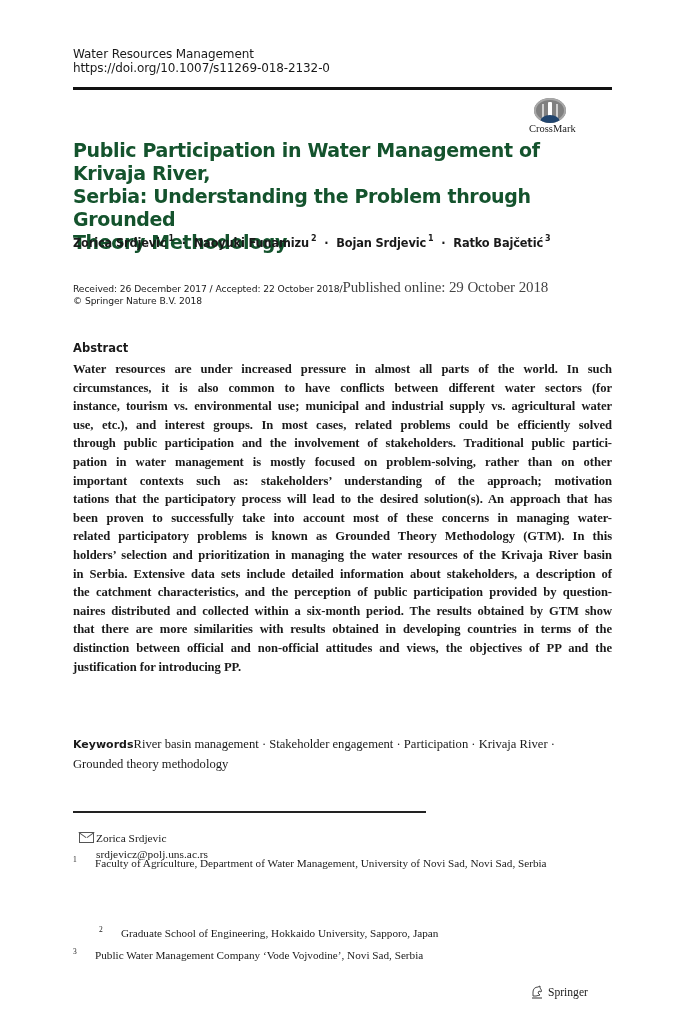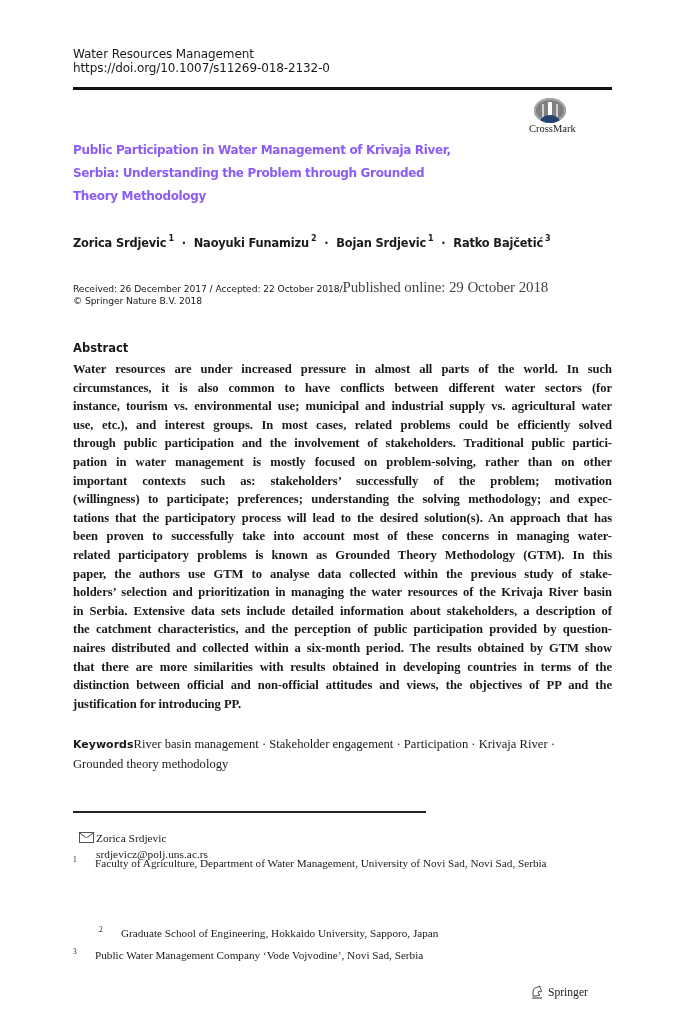--- a/index.html
+++ b/index.html
@@ -12,21 +12,21 @@
   #topRule { left:73px; top:87px; width:539px; height:3px; background:#111; }
 
   #crossmark { left:525px; top:98px; height:36px; display:flex; align-items:center;flex-direction:column; }
   #crossmark .cm-circle { width:32px; height:32px; border-radius:50%; background:#808080; position:relative; overflow:hidden; box-shadow:inset 0 0 0 2px #a8a8a8; }
   #crossmark .cm-circle .bar { position:absolute; left:14px; top:4px; width:4px; height:20px; background:#fff; border-radius:1px; }
   #crossmark .cm-circle .bar2 { position:absolute; left:8px; top:6px; width:2px; height:18px; background:#d0d0d0; }
   #crossmark .cm-circle .bar3 { position:absolute; left:22px; top:6px; width:2px; height:18px; background:#d0d0d0; }
   #crossmark .cm-circle .tri { position:absolute; left:6px; bottom:-6px; width:20px; height:14px; background:#21456e; border-radius:50% 50% 0 0; }
   #crossmark .cm-label { font-size:10.5px; margin-left:4px; color:#222; }
 
-  #title { left:73px; top:139px; width:520px; font-size:12px; font-weight:bold; line-height:23px; letter-spacing:-0.35px; color:#8b5cf6; }
+  #title { left:73px; top:139px; width:520px; font-size:19px; font-weight:bold; line-height:23px; letter-spacing:-0.35px; color:#14532d; }
 
   #authors { left:73px; top:236px; font-size:11.4px; font-weight:bold; letter-spacing:-0.15px; white-space:nowrap; }
   #authors sup { font-size:8px; font-weight:bold; vertical-align:6px; line-height:0; margin-left:2px; }
   #authors .sep { margin:0 4px; }
 
   #dates { left:73px; top:280px; font-size:9.2px; line-height:14px; white-space:nowrap; letter-spacing:-0.1px; }
   #dates .pub { font-family:"Liberation Serif", "DejaVu Serif", serif; font-size:15px; color:#444; }
   #copyright { left:73px; top:294px; font-size:9.2px; line-height:14px; letter-spacing:-0.1px; }
 
   #abstractHead { left:73px; top:341px; font-size:11.5px; font-weight:bold; }
@@ -97,26 +97,24 @@
 <div id="copyright" class="abs sans">© Springer Nature B.V. 2018</div>
 
 <div id="abstractHead" class="abs sans">Abstract</div>
 <div id="abstractBody" class="abs serif">
   <span class="ln">Water resources are under increased pressure in almost all parts of the world. In such</span>
   <span class="ln">circumstances, it is also common to have conflicts between different water sectors (for</span>
   <span class="ln">instance, tourism vs. environmental use; municipal and industrial supply vs. agricultural water</span>
   <span class="ln">use, etc.), and interest groups. In most cases, related problems could be efficiently solved</span>
   <span class="ln">through public participation and the involvement of stakeholders. Traditional public partici-</span>
   <span class="ln">pation in water management is mostly focused on problem-solving, rather than on other</span>
-  <span class="ln">important contexts such as: stakeholders’ successfully of the problem; motivation</span>
-  <span class="ln">(willingness) to participate; preferences; understanding the solving methodology; and expec-</span>
+  <span class="ln">important contexts such as: stakeholders’ understanding of the approach; motivation</span>
   <span class="ln">tations that the participatory process will lead to the desired solution(s). An approach that has</span>
   <span class="ln">been proven to successfully take into account most of these concerns in managing water-</span>
   <span class="ln">related participatory problems is known as Grounded Theory Methodology (GTM). In this</span>
-  <span class="ln">paper, the authors use GTM to analyse data collected within the previous study of stake-</span>
   <span class="ln">holders’ selection and prioritization in managing the water resources of the Krivaja River basin</span>
   <span class="ln">in Serbia. Extensive data sets include detailed information about stakeholders, a description of</span>
   <span class="ln">the catchment characteristics, and the perception of public participation provided by question-</span>
   <span class="ln">naires distributed and collected within a six-month period. The results obtained by GTM show</span>
   <span class="ln">that there are more similarities with results obtained in developing countries in terms of the</span>
   <span class="ln">distinction between official and non-official attitudes and views, the objectives of PP and the</span>
   <span class="ln last">justification for introducing PP.</span>
 </div>
 
 <div id="keywords" class="abs serif">

